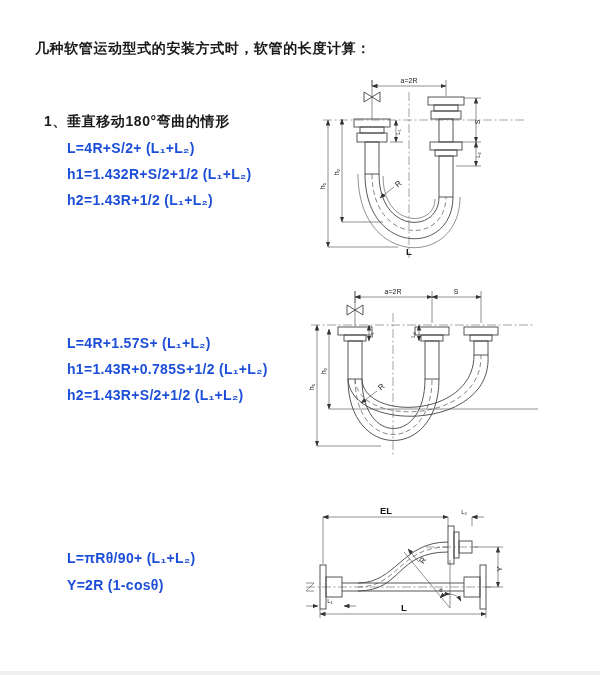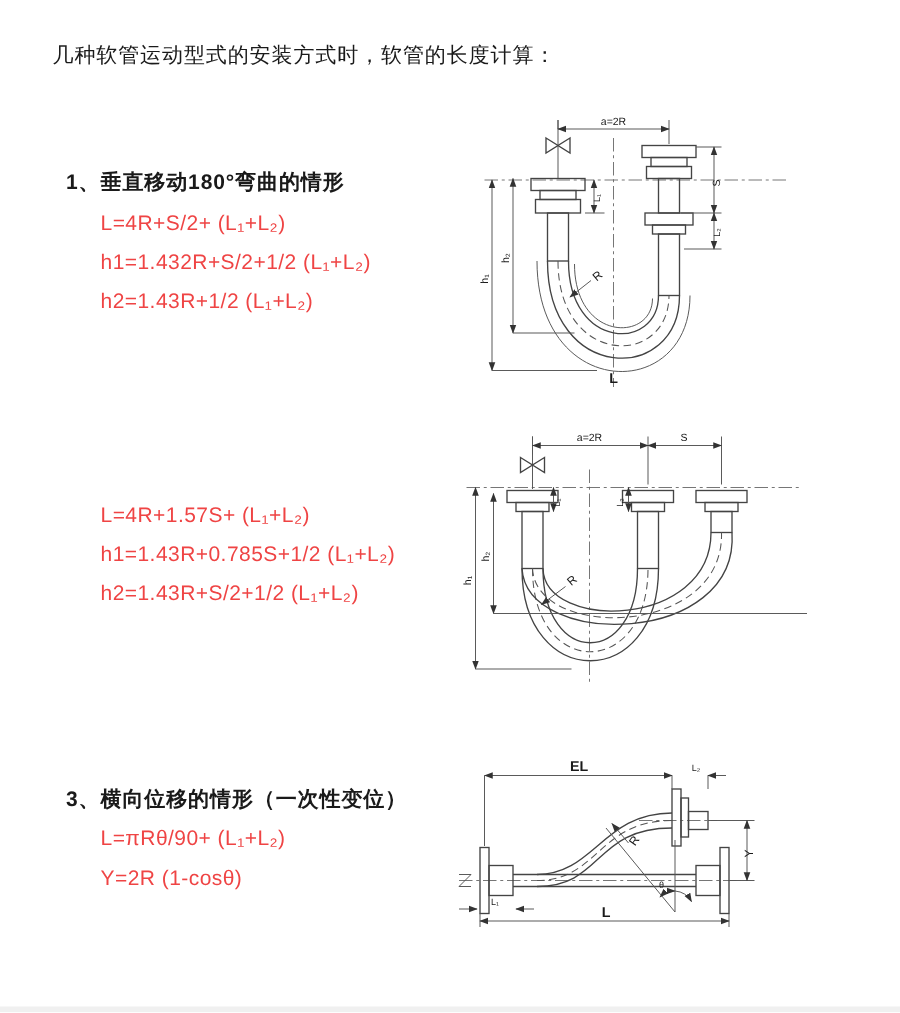--- a/index.html
+++ b/index.html
@@ -2,28 +2,28 @@
 <html><head>
 <meta charset="utf-8">
 <style>
   html,body { margin:0; padding:0; background:#ffffff; }
   .page {
     position:relative; width:600px; height:675px; background:#ffffff;
     font-family:"Liberation Sans","DejaVu Sans",sans-serif; color:#1a1a1a;
     overflow:hidden;
   }
   .title {
-    position:absolute; left:35px; top:28px;
-    font-size:14px; font-weight:400; letter-spacing:0.6px;
+    position:absolute; left:35px; top:40px;
+    font-size:14px; font-weight:700; letter-spacing:0.6px;
   }
   .heading {
     position:absolute; font-size:14px; font-weight:700; letter-spacing:0.6px;
   }
   .formula {
-    position:absolute; font-size:14px; font-weight:400; letter-spacing:0.3px; color:#ef4444;
+    position:absolute; font-size:14px; font-weight:700; letter-spacing:0.3px; color:#1d4ed8;
   }
   .diagram { position:absolute; }
   svg text {
     font-family:"Liberation Sans","DejaVu Sans",sans-serif;
     fill:#1a1a1a; stroke:none;
   }
   .dt7 { font-size:7px; }
   .dt6 { font-size:6px; }
   .dt8 { font-size:8px; }
   .dt9 { font-size:9.5px; font-weight:600; }
@@ -194,21 +194,20 @@
       <text class="dt7" x="90" y="11" text-anchor="middle">a=2R</text>
       <text class="dt7" x="153" y="11" text-anchor="middle">S</text>
       <text class="dt7" x="11" y="104" text-anchor="middle" transform="rotate(-90 11 104)">h₁</text>
       <text class="dt7" x="23" y="88" text-anchor="middle" transform="rotate(-90 23 88)">h₂</text>
       <text class="dt6" x="70" y="52" text-anchor="middle" transform="rotate(-90 70 52)">L₁</text>
       <text class="dt6" x="112" y="52" text-anchor="middle" transform="rotate(-90 112 52)">L₂</text>
       <text class="dt8" x="80" y="106" text-anchor="middle" transform="rotate(-40 80 106)">R</text>
     </g>
   </svg>
 
-  <div class="heading" style="left:44px; top:524px;">3、横向位移的情形（一次性变位）</div>
   <div class="formula" style="left:67px; top:550px;">L=πRθ/90+ (L₁+L₂)</div>
   <div class="formula" style="left:67px; top:577px;">Y=2R (1-cosθ)</div>
 
   <svg class="diagram" style="left:298px; top:502px;" width="300" height="145" viewBox="0 0 300 145">
     <defs>
       <marker id="a3" markerUnits="userSpaceOnUse" markerWidth="6" markerHeight="6" refX="5.5" refY="3" orient="auto-start-reverse">
         <path d="M0,0.8 L6,3 L0,5.2 Z" fill="#333"></path>
       </marker>
     </defs>
 

